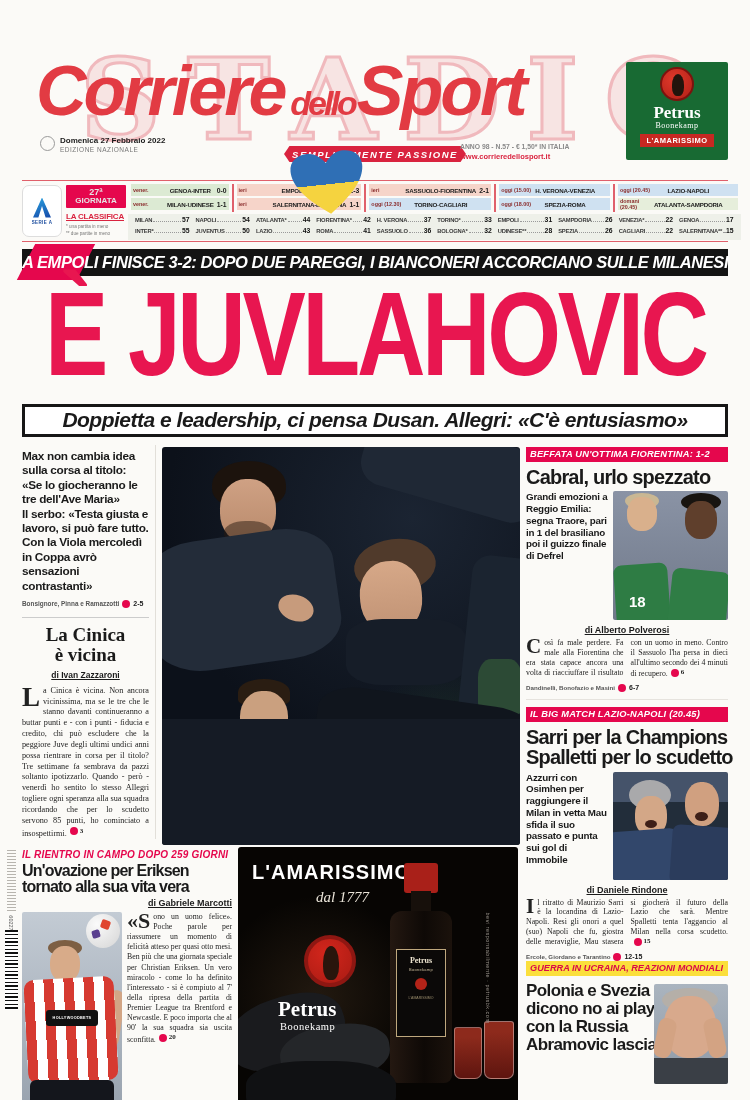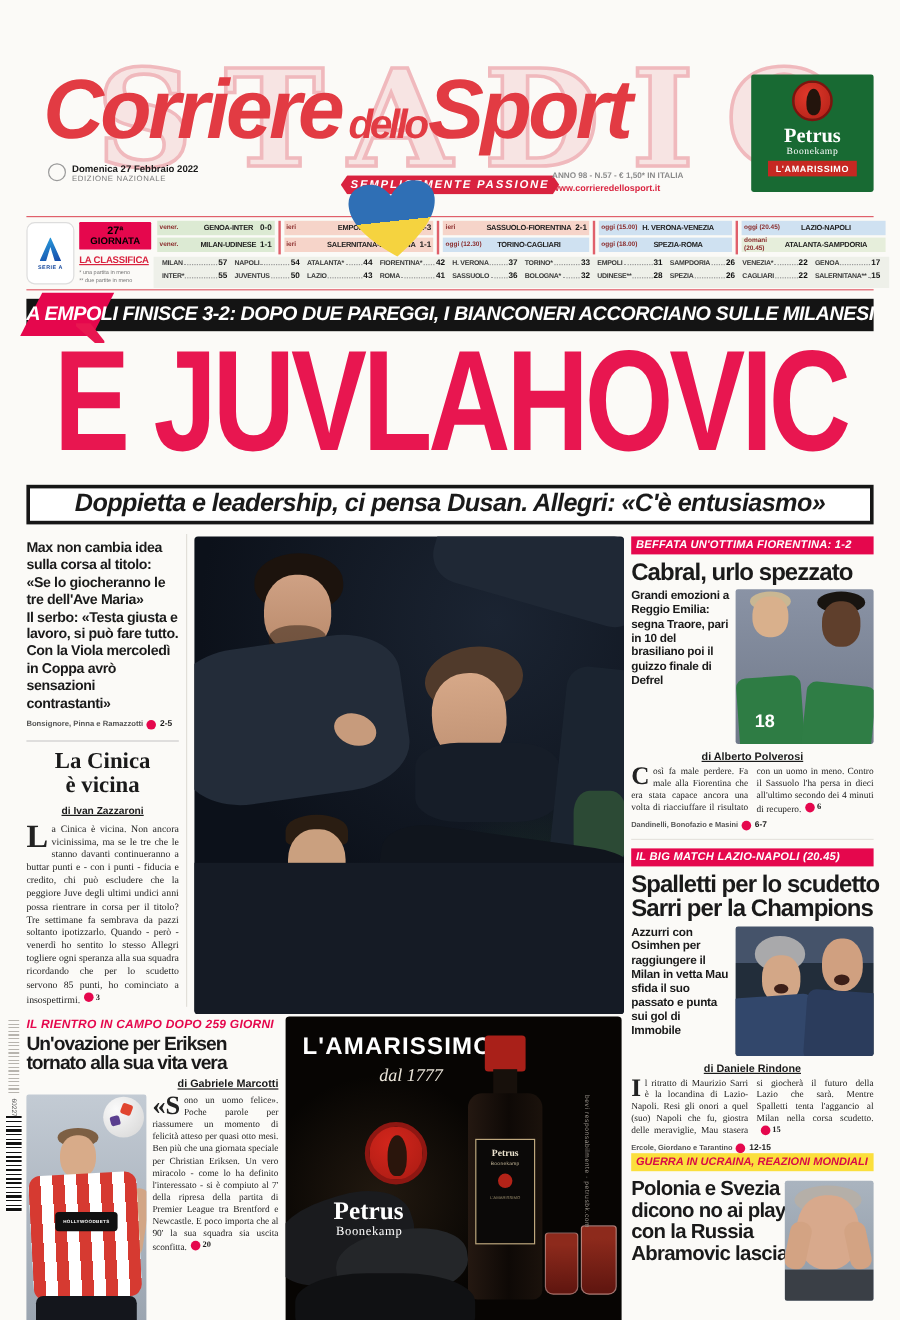--- a/index.html
+++ b/index.html
@@ -38,21 +38,21 @@
   padding:2px 6px;letter-spacing:.5px}
 
 .results{margin:4px 22px 0;border-top:1.5px solid #e0606b;border-bottom:1.5px solid #e0606b;
   padding:3px 0;display:flex;height:62px}
 .res-left{position:relative;width:106px;flex:none}
 .seriea-box{position:absolute;left:0;top:1px;width:40px;height:52px;background:#fff;border:1px solid #ddd;
   border-radius:7px;display:flex;flex-direction:column;align-items:center;justify-content:center}
 .seriea-a{width:18px;height:20px;background:linear-gradient(160deg,#2aa3e0,#1548a8);
   clip-path:polygon(50% 0,100% 100%,70% 100%,50% 42%,30% 100%,0 100%)}
 .seriea-label{font-size:4.5px;font-weight:900;color:#16489c;margin-top:2px;letter-spacing:.4px}
-.giornata-box{position:absolute;left:44px;top:1px;width:60px;height:23px;background:#e5074d;color:#000000;
+.giornata-box{position:absolute;left:44px;top:1px;width:60px;height:23px;background:#e5074d;color:#e5e5e5;
   display:flex;flex-direction:column;align-items:center;justify-content:center;border-radius:1px}
 .giornata-num{font-size:9px;font-weight:900;line-height:1}
 .giornata-word{font-size:8px;font-weight:900;line-height:1}
 .classifica-label{position:absolute;left:44px;top:28px;color:#d9233f;font-weight:900;font-size:8px;
   text-decoration:underline;letter-spacing:-.2px}
 .res-notes{position:absolute;left:44px;top:40px;font-size:4.6px;color:#777;line-height:1.5}
 .res-main{flex:1;display:flex;flex-direction:column}
 .fixtures{display:flex}
 .fx-group{flex:1;padding:0 3px}
 .fx-group + .fx-group{border-left:2px solid #e0606b}
@@ -524,21 +524,21 @@
         <div class="b-face"></div>
       <div class="mass1"></div>
     </div>
 
     <div class="col-right">
       <div class="rlabel">BEFFATA UN'OTTIMA FIORENTINA: 1-2</div>
       <div class="rhead">
         <div>Cabral, urlo spezzato</div>
       </div>
       <div class="rrow">
-        <div class="rlead">Grandi emozioni a Reggio Emilia: segna Traore, pari in 10 del brasiliano poi il guizzo finale di Defrel</div>
+        <div class="rlead">Grandi emozioni a Reggio Emilia: segna Traore, pari in 1 del brasiliano poi il guizzo finale di Defrel</div>
         <div class="rphoto fph">
           <div class="h1hair"></div>
             <div class="h1"></div>
           <div class="h2hair"></div>
             <div class="h2"></div>
           <div class="sh1"></div>
             <div class="sh2"></div>
           <div class="n18">18</div>
         </div>
       </div>
@@ -550,22 +550,22 @@
           </span>
       </div>
       <div class="sby">
         <span class="nm">Dandinelli, Bonofazio e Masini</span>
         <span class="pd"></span>
         <span class="pg">6-7</span>
       </div>
       <div class="rdiv"></div>
       <div class="rlabel">IL BIG MATCH LAZIO-NAPOLI (20.45)</div>
       <div class="rhead">
+        <div>Sarri per la Champions</div>
         <div>Spalletti per lo scudetto</div>
-        <div>Sarri per la Champions</div>
       </div>
       <div class="rrow">
         <div class="rlead">Azzurri con Osimhen per raggiungere il Milan in vetta Mau sfida il suo passato e punta sui gol di Immobile</div>
         <div class="rphoto lph">
           <div class="s-hair"></div>
             <div class="s-face"></div>
             <div class="s-mouth"></div>
             <div class="s-body"></div>
           <div class="p-head"></div>
             <div class="p-mouth"></div>

